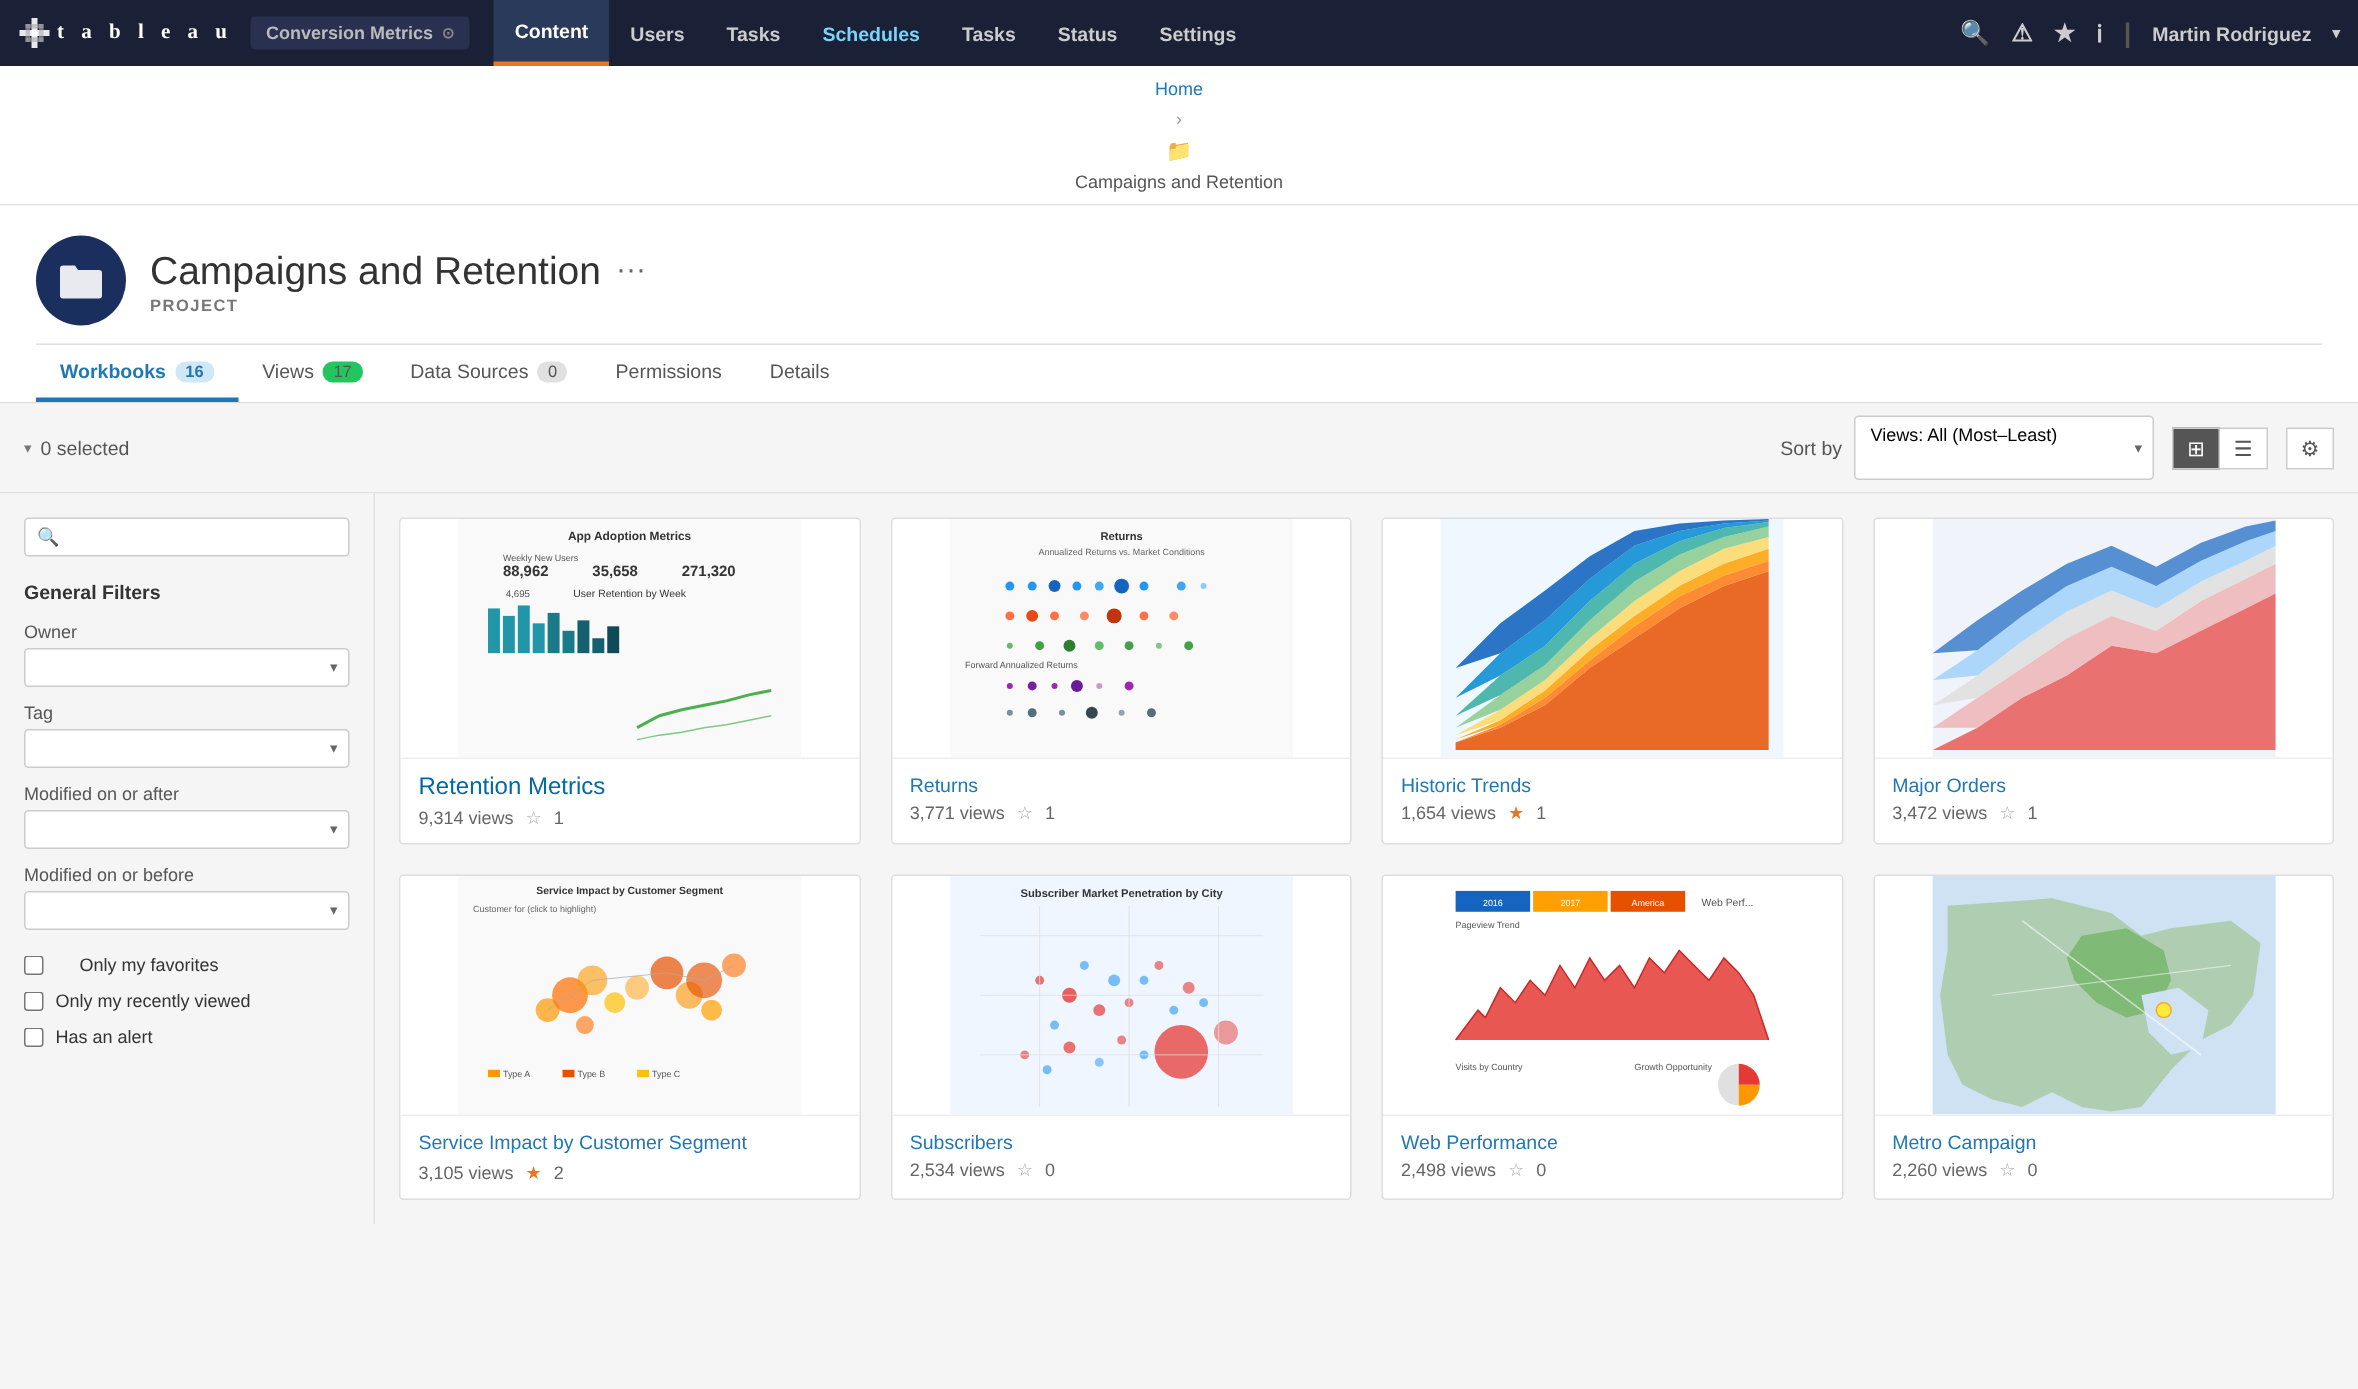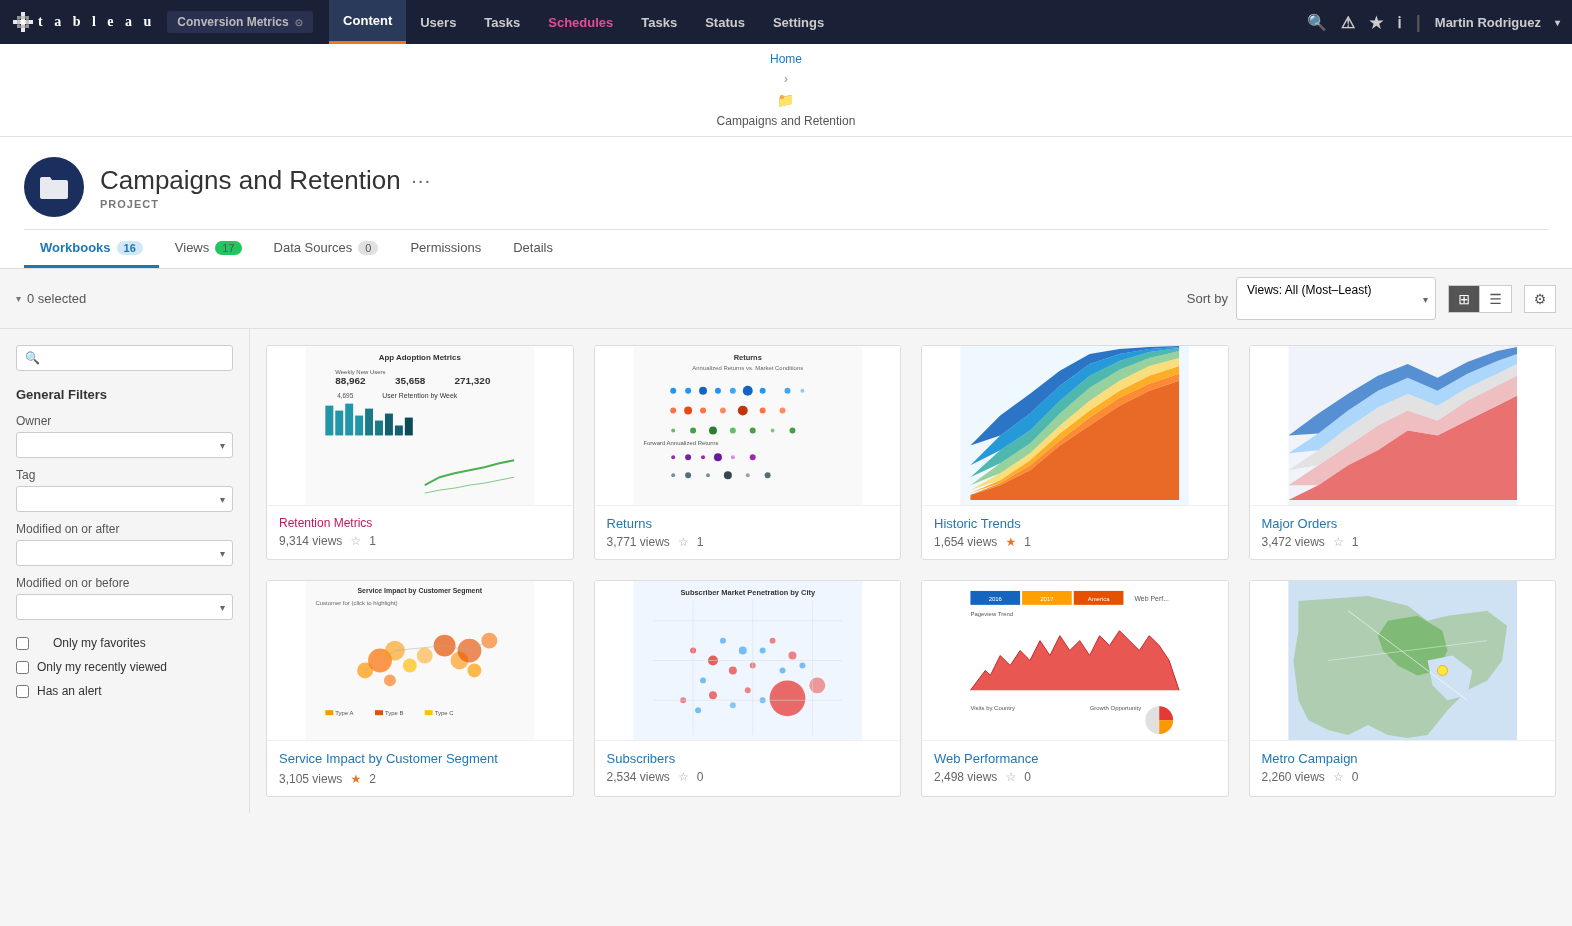--- a/index.html
+++ b/index.html
@@ -21,21 +21,21 @@
     <span style="font-family:Georgia,serif; letter-spacing:4px; font-size:14px;">t a b l e a u</span>
   </div>
   <div style="background:#2a3050; color:#bbb; padding:4px 10px; border-radius:3px; font-size:12px; display:flex; align-items:center; gap:6px; margin-right:16px;">
     <span>Conversion Metrics</span>
     <span style="color:#888; font-size:10px;">⊙</span>
   </div>
   <div style="display:flex; align-items:center; flex:1;">
     <a style="color:#fff; padding:0 14px; height:44px; display:flex; align-items:center; font-size:13px; cursor:pointer; text-decoration:none; background:#2a3a5a; border-bottom:3px solid #e87722;">Content</a>
     <a style="color:#ccc; padding:0 14px; height:44px; display:flex; align-items:center; font-size:13px; cursor:pointer; text-decoration:none;">Users</a>
     <a style="color:#ccc; padding:0 14px; height:44px; display:flex; align-items:center; font-size:13px; cursor:pointer; text-decoration:none;">Tasks</a>
-    <a style="color:#ec4899; padding:0 14px; height:44px; display:flex; align-items:center; font-size:13px; cursor:pointer; text-decoration:none;">Schedules</a>
+    <a style="color:#7dd3fc; padding:0 14px; height:44px; display:flex; align-items:center; font-size:13px; cursor:pointer; text-decoration:none;">Schedules</a>
     <a style="color:#ccc; padding:0 14px; height:44px; display:flex; align-items:center; font-size:13px; cursor:pointer; text-decoration:none;">Tasks</a>
     <a style="color:#ccc; padding:0 14px; height:44px; display:flex; align-items:center; font-size:13px; cursor:pointer; text-decoration:none;">Status</a>
     <a style="color:#ccc; padding:0 14px; height:44px; display:flex; align-items:center; font-size:13px; cursor:pointer; text-decoration:none;">Settings</a>
   </div>
   <div style="display:flex; align-items:center; gap:14px; color:#ccc;">
     <span style="cursor:pointer; font-size:16px;">🔍</span>
     <span style="cursor:pointer; font-size:16px;">⚠</span>
     <span style="cursor:pointer; font-size:16px;">★</span>
     <span style="cursor:pointer; font-size:16px;">ℹ</span>
     <span style="color:#555; font-size:18px;">|</span>
@@ -206,21 +206,21 @@
             <rect x="70" y="75" width="8" height="15" fill="#1a7a88"></rect>
             <rect x="80" y="68" width="8" height="22" fill="#156070"></rect>
             <rect x="90" y="80" width="8" height="10" fill="#156070"></rect>
             <rect x="100" y="72" width="8" height="18" fill="#0f4a58"></rect>
 
             <polyline points="120,140 135,132 150,128 165,125 180,122 195,118 210,115" fill="none" stroke="#4caf50" stroke-width="2"></polyline>
             <polyline points="120,148 135,145 150,143 165,140 180,138 195,135 210,132" fill="none" stroke="#81c784" stroke-width="1"></polyline>
           </svg>
         </div>
         <div style="padding:10px 12px;">
-          <div style="font-size:12px; color:#be185d; margin-bottom:4px;">Retention Metrics</div>
+          <div style="font-size:16px; color:#0369a1; margin-bottom:4px;">Retention Metrics</div>
           <div style="display:flex; align-items:center; gap:8px; font-size:12px; color:#666;">
             <span>9,314 views</span>
             <span style="color:#aaa; cursor:pointer;">☆</span>
             <span>1</span>
           </div>
         </div>
       </div>
 
       <div style="background:#fff; border:1px solid #ddd; border-radius:3px; overflow:hidden; cursor:pointer;">
         <div style="width:100%; height:160px; background:#fff; overflow:hidden; border-bottom:1px solid #eee;">

